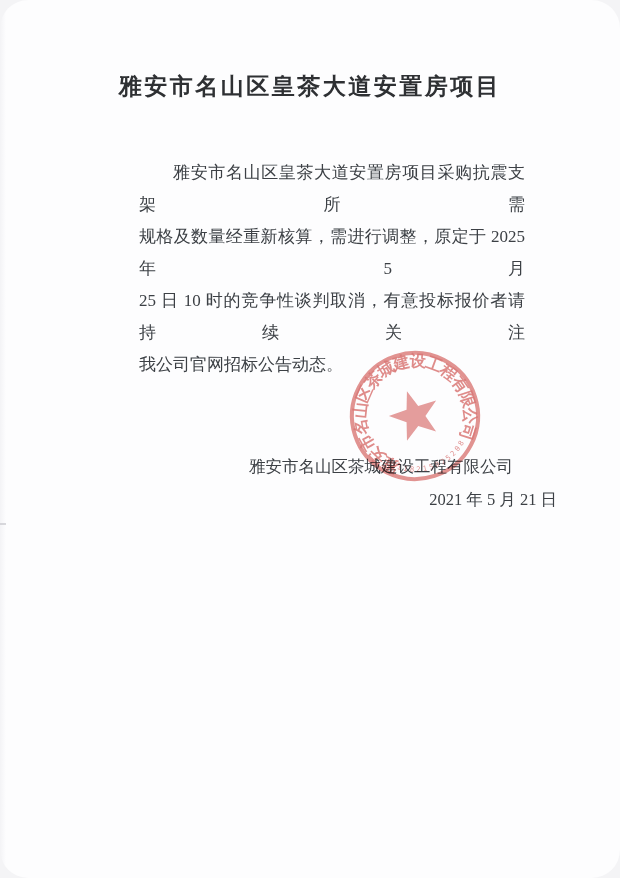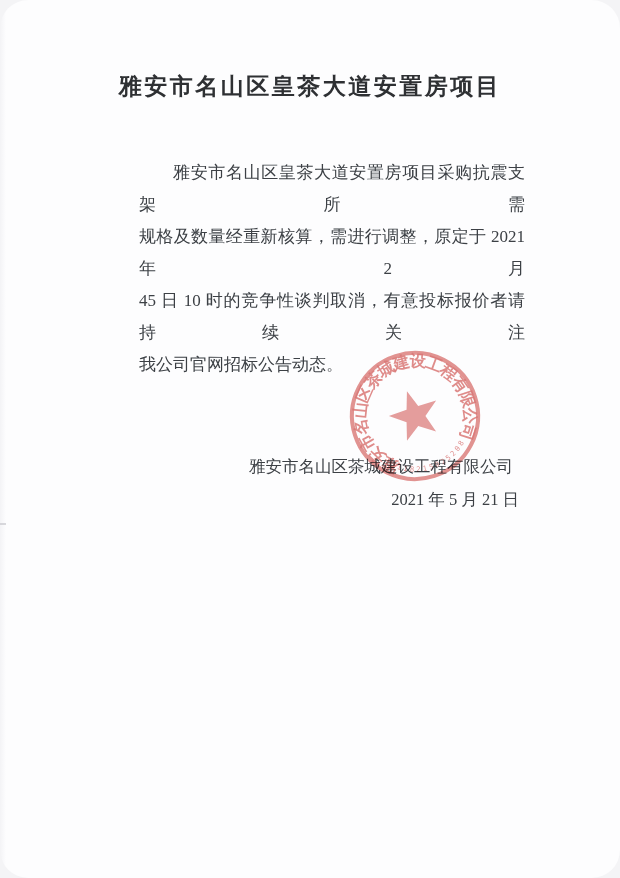--- a/index.html
+++ b/index.html
@@ -47,21 +47,21 @@
   .body-line.first{ text-indent:34px; }
   .body-line.last{ text-align:right; text-align-last:left; }
   .signature{
     margin-top:70px;
     text-align:right;
     font-size:16.5px;
     line-height:32px;
     color:var(--text-body);
   }
   .signature .company{ padding-right:107px; }
-  .signature .date{ padding-right:101px; line-height:33px; }
+  .signature .date{ padding-right:63px; line-height:33px; }
   .seal{
     position:absolute;
     left:325px; top:326px;
     width:180px; height:180px;
     mix-blend-mode:multiply;
     opacity:.85;
     filter:blur(.3px);
     pointer-events:none;
   }
   .seal .ring{ fill:none; stroke:var(--seal-red); stroke-width:4.5; stroke-opacity:.8; }
@@ -88,22 +88,22 @@
 <body>
 
 <div class="page">
 
   <h1 class="title">
     <span class="title-line">雅安市名山区皇茶大道安置房项目</span><br>
   </h1>
 
   <div class="body-text">
     <div class="body-line first">雅安市名山区皇茶大道安置房项目采购抗震支架所需</div>
-    <div class="body-line">规格及数量经重新核算，需进行调整，原定于 2021 年 2 月</div>
-    <div class="body-line">45 日 10 时的竞争性谈判取消，有意投标报价者请持续关注</div>
+    <div class="body-line">规格及数量经重新核算，需进行调整，原定于 2025 年 5 月</div>
+    <div class="body-line">25 日 10 时的竞争性谈判取消，有意投标报价者请持续关注</div>
     <div class="body-line last">我公司官网招标公告动态。</div>
   </div>
 
   <div class="signature">
     <div class="company">雅安市名山区茶城建设工程有限公司</div>
     <div class="date">2021 年 5 月 21 日</div>
   </div>
 
   <svg class="seal" viewBox="0 0 200 200" xmlns="http://www.w3.org/2000/svg">
     <defs>

